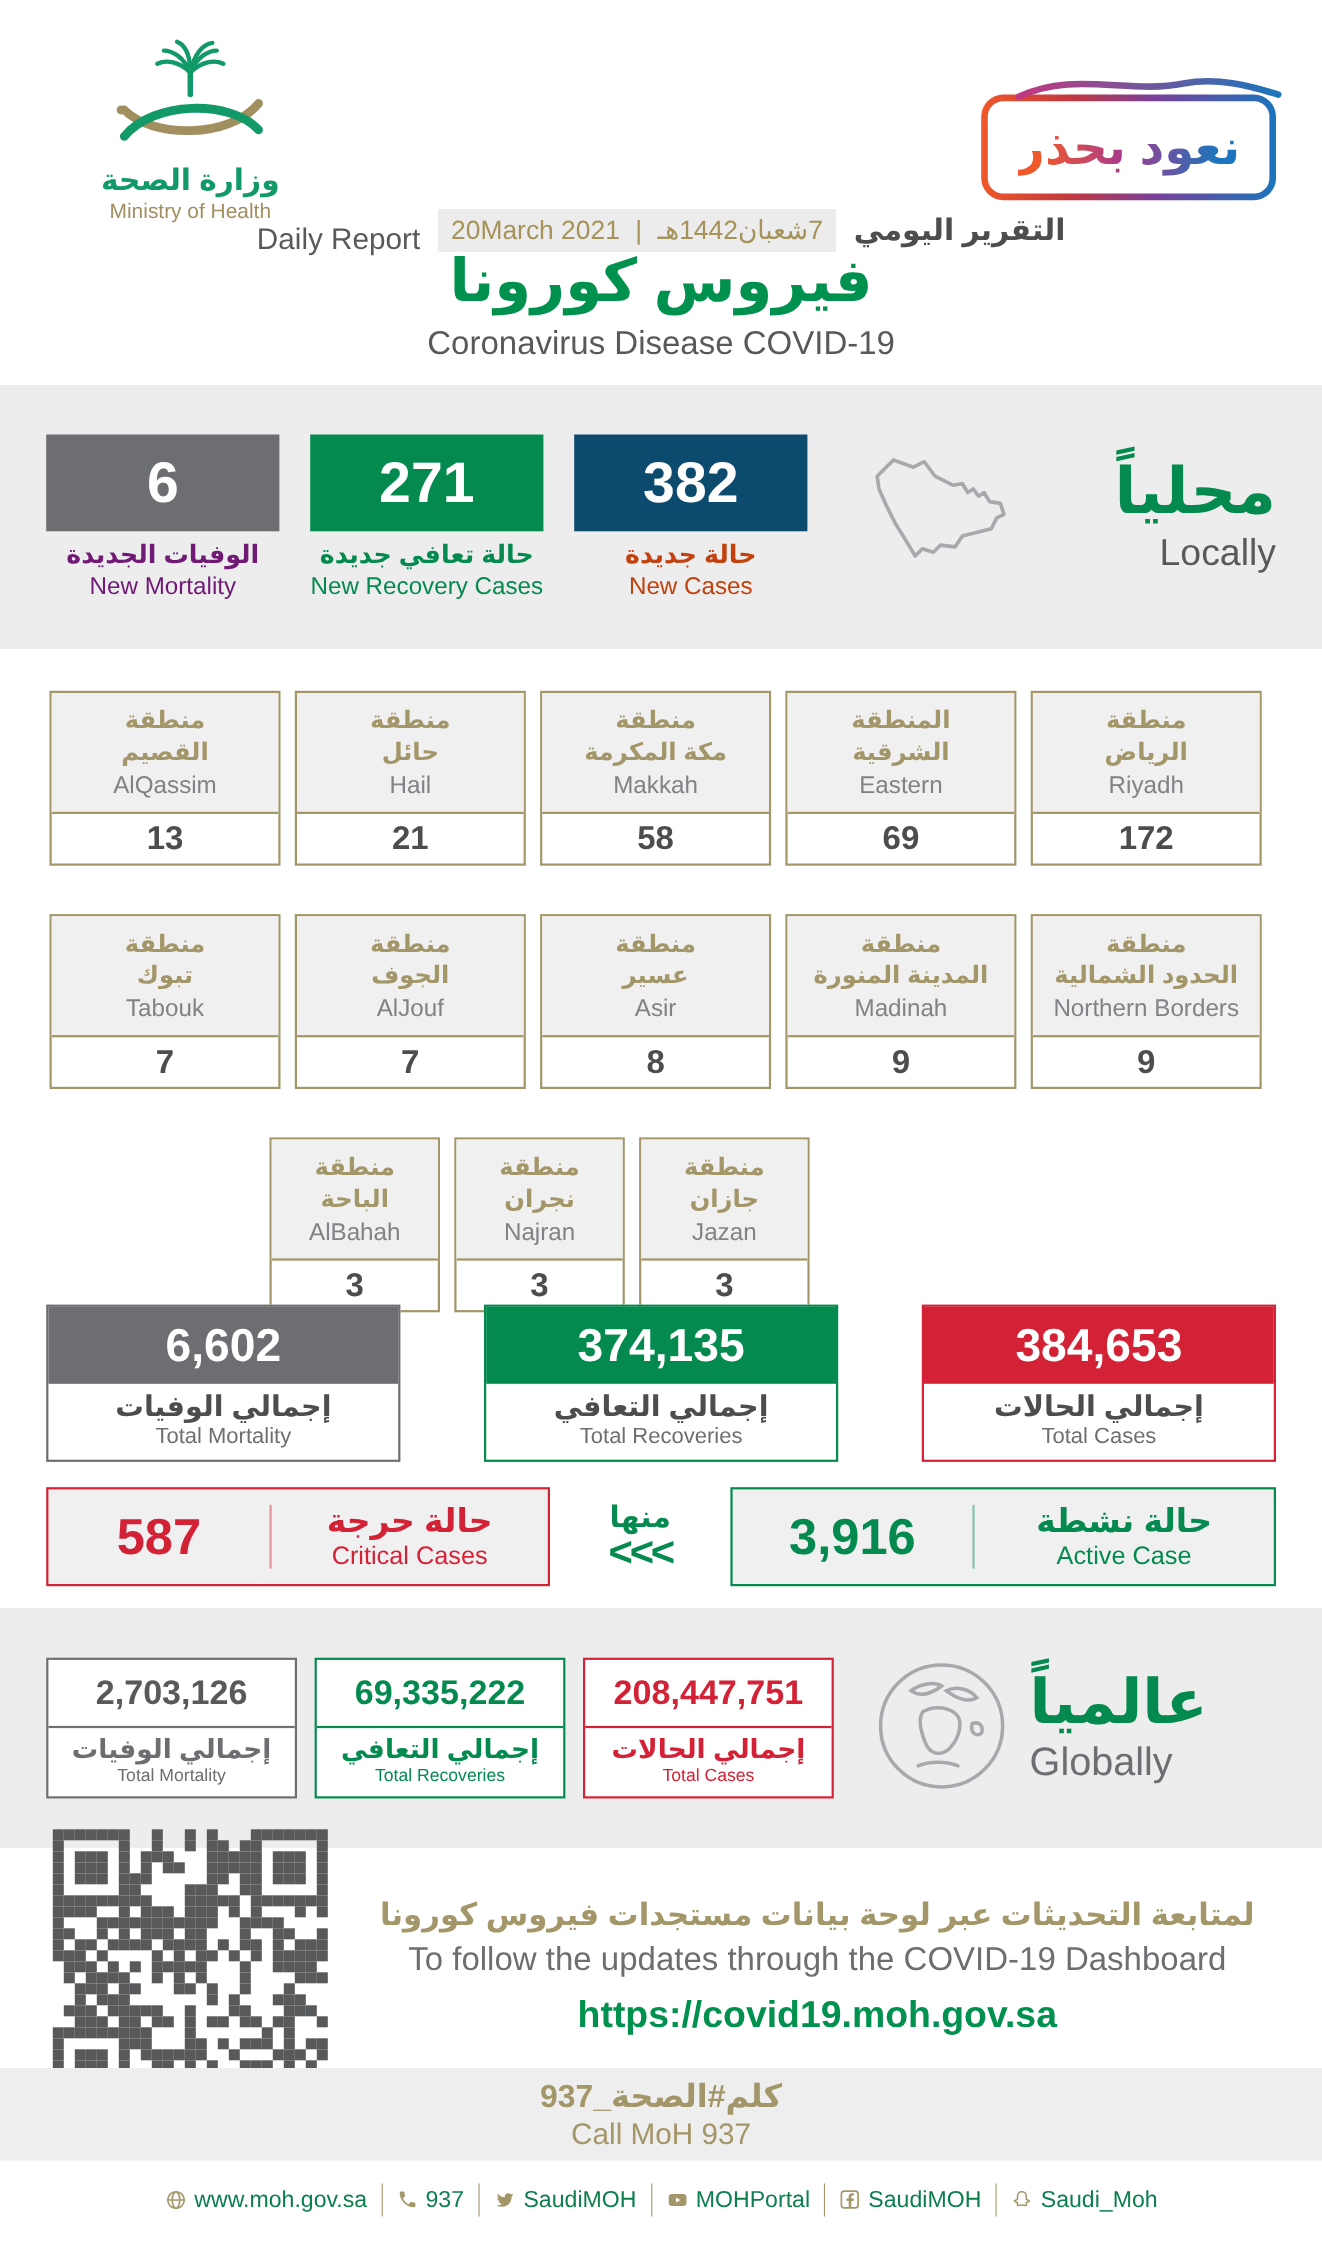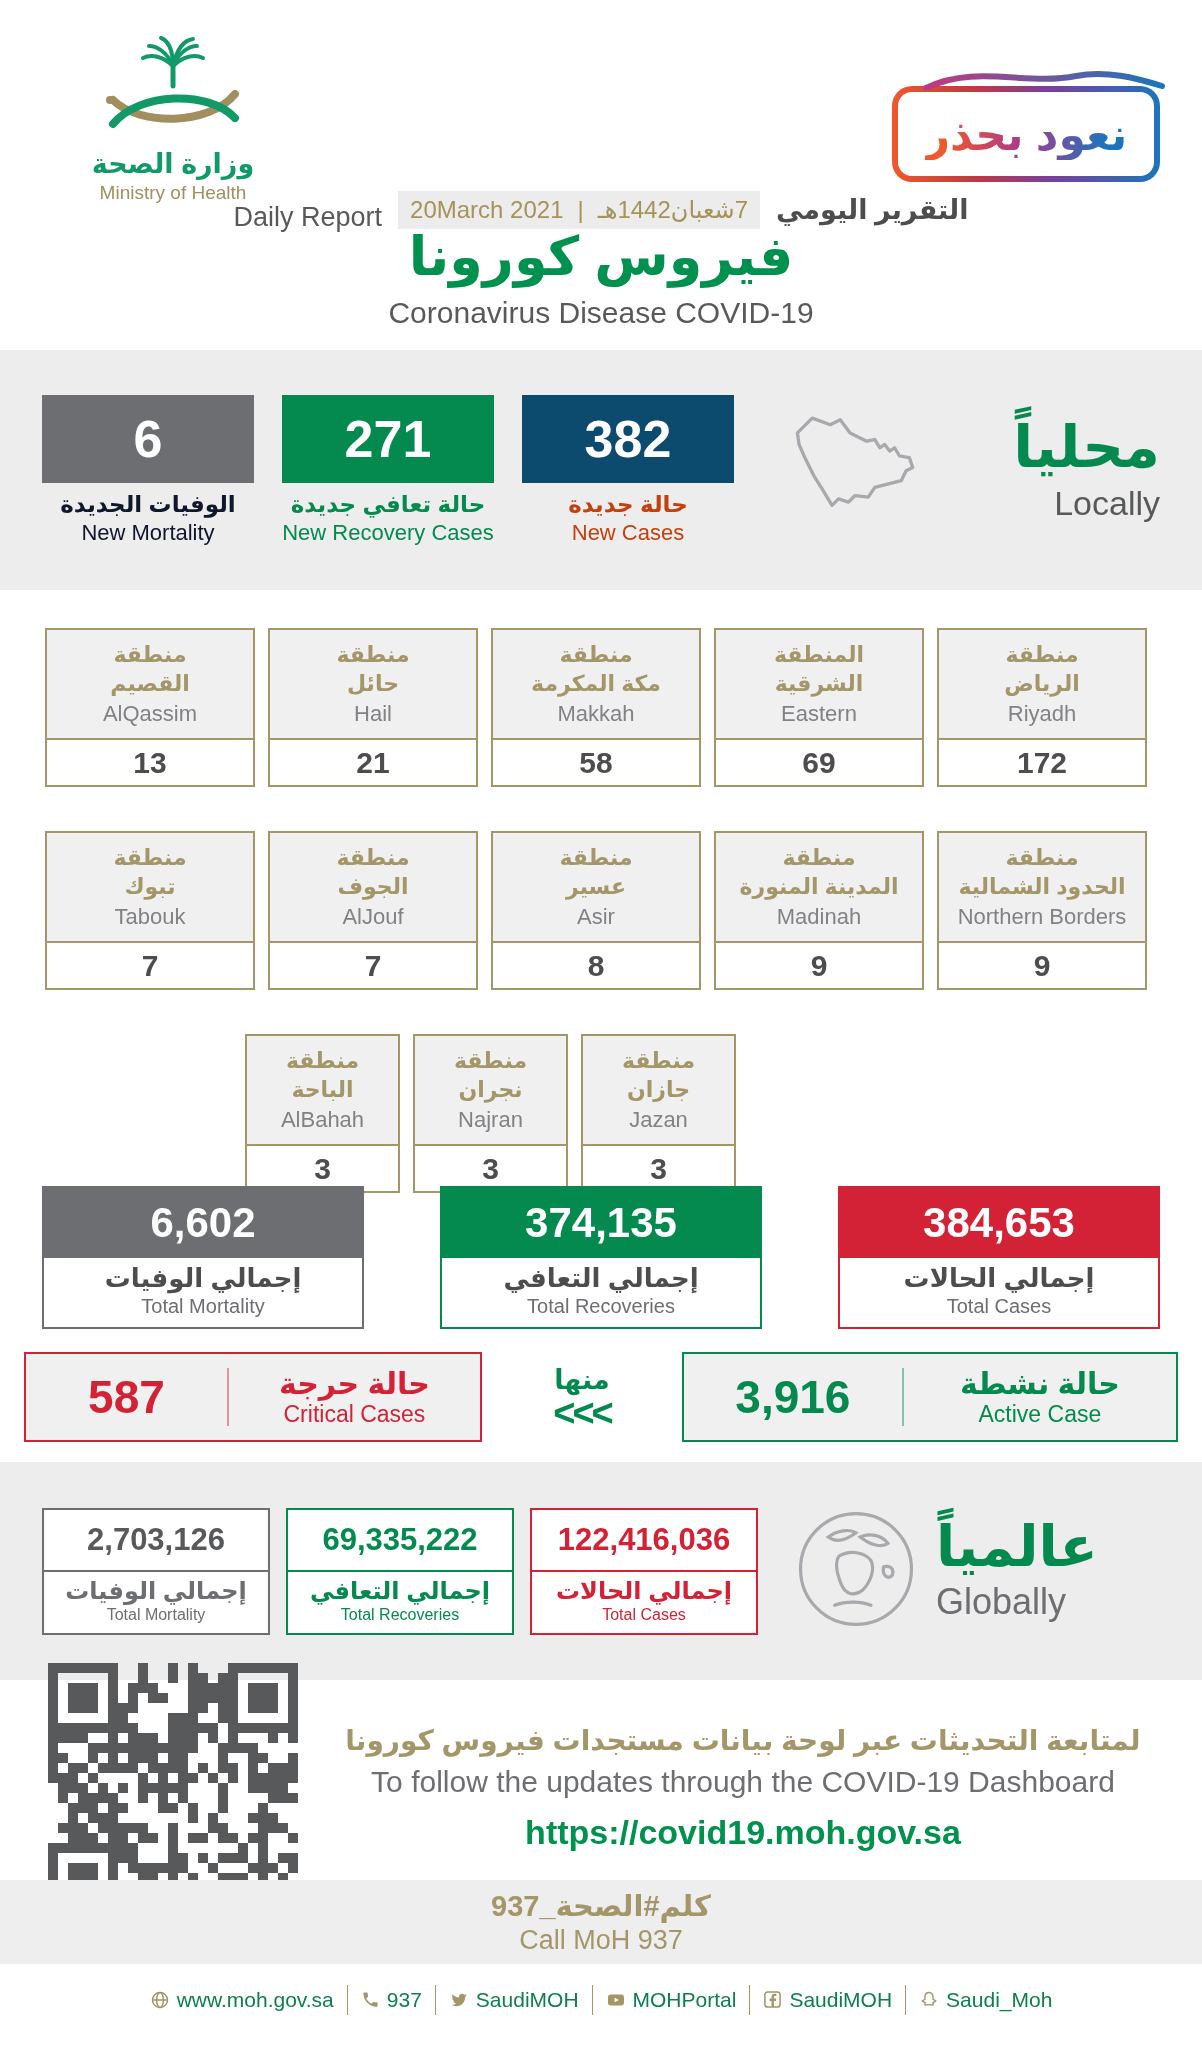--- a/index.html
+++ b/index.html
@@ -29,21 +29,21 @@
   .title-en{position:absolute;top:296px;left:0;right:0;text-align:center;font-size:30px;color:#58595b;}
   
   .sec-locally{height:240px;background:#ededee;display:flex;align-items:center;padding:0 42px;gap:28px;}
   .stat{width:212px;text-align:center;}
   .stat-num{height:88px;display:flex;align-items:center;justify-content:center;color:#fff;
     font-size:52px;font-weight:bold;}
   .stat.gray .stat-num{background:#6d6e71;} .stat.green .stat-num{background:#048a4e;}
   .stat.red .stat-num{background:#0c4a6e;}
   .stat-ar{font-size:23px;font-weight:bold;margin-top:8px;direction:rtl;}
   .stat-en{font-size:22px;margin-top:2px;}
-  .stat.gray .stat-ar,.stat.gray .stat-en{color:#0f172a;}
+  .stat.gray .stat-ar,.stat.gray .stat-en{color:#701a75;}
   .stat.green .stat-ar,.stat.green .stat-en{color:#048a4e;}
   .stat.red .stat-ar,.stat.red .stat-en{color:#c2410c;}
   .locally-label{flex:1;text-align:right;}
   .locally-ar{font-size:58px;font-weight:bold;color:#048a4e;direction:rtl;line-height:1;}
   .locally-en{font-size:34px;color:#58595b;margin-top:8px;}
   
   .sec-regions{height:592px;padding-top:38px;}
   .region-row{display:flex;gap:13px;padding:0 45px;margin-bottom:44px;}
   .region-row.small{padding-left:245px;margin-bottom:0;}
   .region-box{width:210px;box-sizing:border-box;border:2px solid #a39668;background:#fff;}
@@ -59,21 +59,21 @@
   .tot{width:322px;box-sizing:border-box;border:2px solid;text-align:center;background:#fff;}
   .tot-num{height:70px;display:flex;align-items:center;justify-content:center;color:#fff;
     font-size:42px;font-weight:bold;}
   .tot-labels{padding:5px 0 9px;}
   .tot-ar{font-size:26px;font-weight:bold;color:#4d4d4f;direction:rtl;}
   .tot-en{font-size:20px;color:#6d6e71;margin-top:1px;}
   .tot.gray{border-color:#6d6e71;} .tot.gray .tot-num{background:#6d6e71;}
   .tot.green{border-color:#048a4e;} .tot.green .tot-num{background:#048a4e;}
   .tot.red{border-color:#d32236;} .tot.red .tot-num{background:#d32236;}
   
-  .sec-critical{height:130px;display:flex;align-items:center;padding:0 24px;gap:26px;}
+  .sec-critical{height:130px;display:flex;align-items:center;padding:0 42px;gap:26px;}
   .ca-box{height:90px;box-sizing:border-box;border:2px solid;background:#f0f0f1;display:flex;
     align-items:center;text-align:center;}
   .crit{width:458px;border-color:#d32236;color:#d32236;}
   .act{width:496px;border-color:#048a4e;color:#048a4e;}
   .ca-num{flex:1;font-size:46px;font-weight:bold;}
   .ca-div{width:2px;height:58px;opacity:.45;background:currentColor;}
   .ca-labels{flex:1.25;}
   .ca-ar{font-size:30px;font-weight:bold;direction:rtl;line-height:1.1;}
   .ca-en{font-size:23px;margin-top:1px;}
   .of-which{flex:1;text-align:center;color:#048a4e;}
@@ -348,21 +348,21 @@
     </div>
   </div>
   <div class="glob-box green">
     <div class="glob-num">69,335,222</div>
     <div class="glob-labels">
       <div class="glob-ar">إجمالي التعافي</div>
       <div class="glob-en">Total Recoveries</div>
     </div>
   </div>
   <div class="glob-box red">
-    <div class="glob-num">122,416,036</div>
+    <div class="glob-num">208,447,751</div>
     <div class="glob-labels">
       <div class="glob-ar">إجمالي الحالات</div>
       <div class="glob-en">Total Cases</div>
     </div>
   </div>
   <div class="globe-wrap">
     <svg width="128" height="128" viewBox="0 0 120 120">
       <g fill="none" stroke="#a7a9ac" stroke-width="3" stroke-linecap="round">
         <circle cx="60" cy="60" r="52"></circle>
         <path d="M34,30 C42,24 54,22 60,26 C52,32 42,36 34,30 Z"></path>

